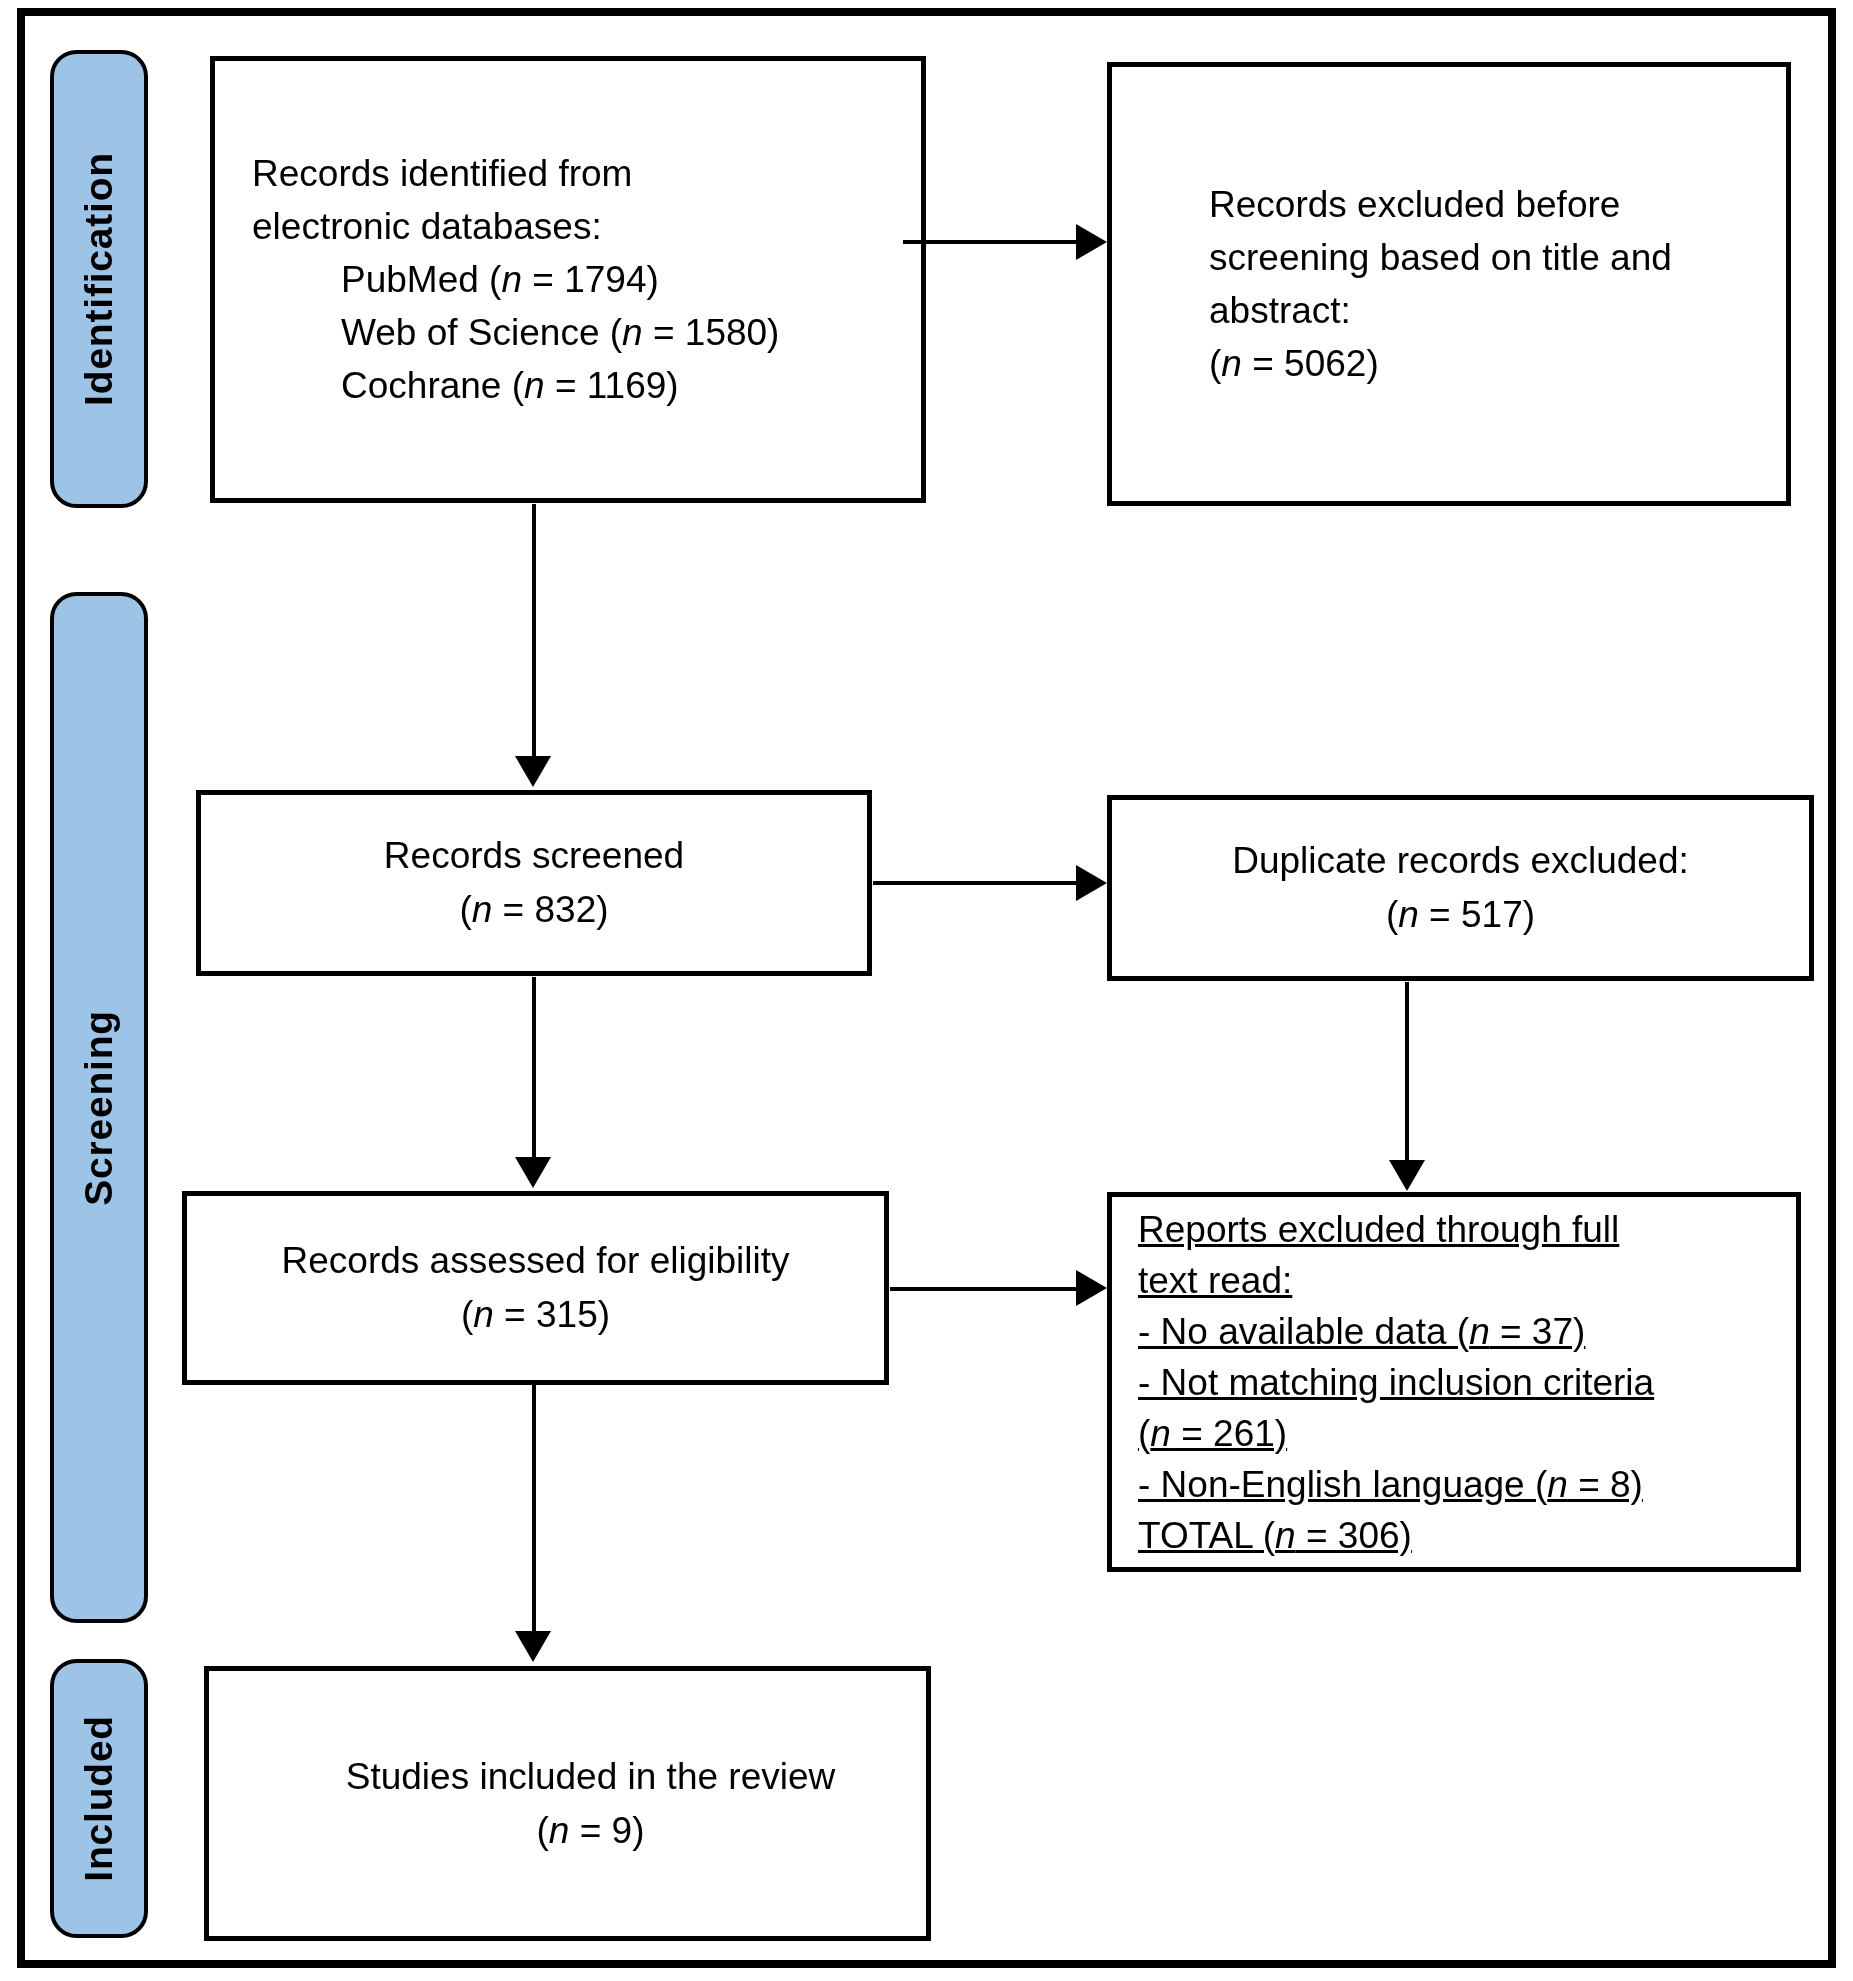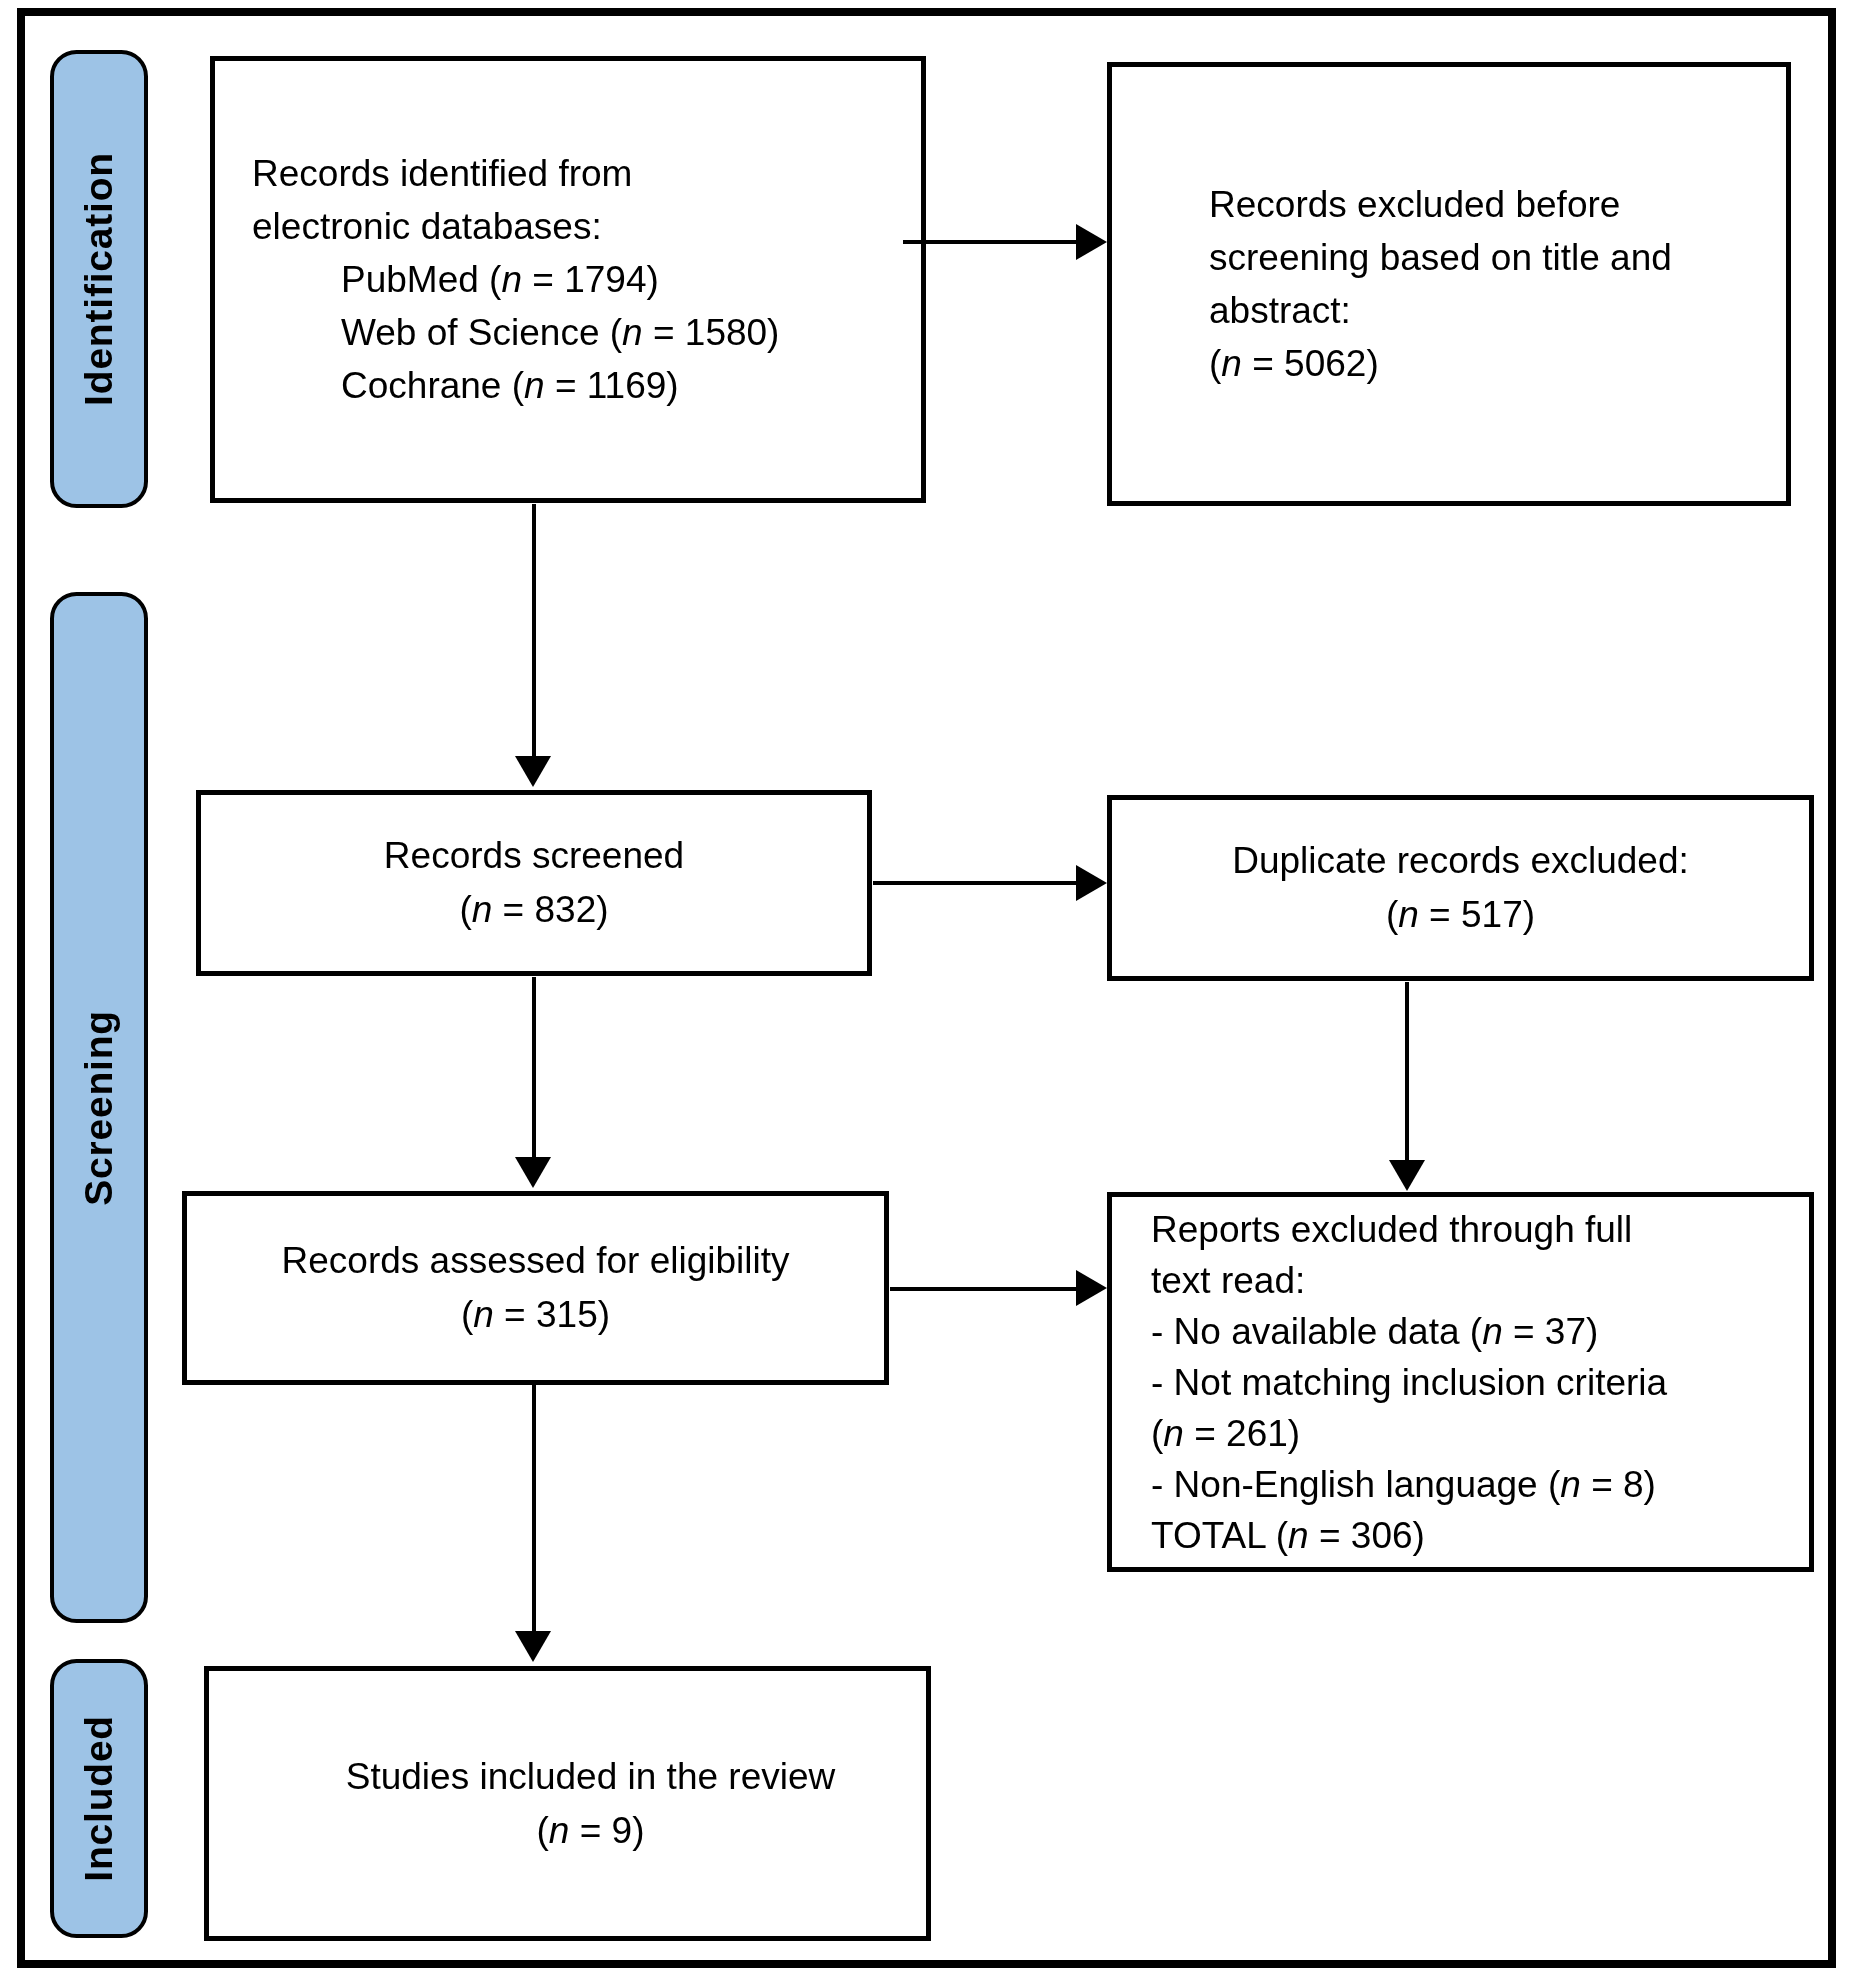--- a/index.html
+++ b/index.html
@@ -137,21 +137,21 @@
   <div class="fbox centered" style="left:1107px;top:795px;width:697px;height:176px;">
     <div>Duplicate records excluded:</div>
     <div>(<i>n</i> = 517)</div>
   </div>
 
   <div class="fbox centered" style="left:182px;top:1191px;width:697px;height:184px;">
     <div>Records assessed for eligibility</div>
     <div>(<i>n</i> = 315)</div>
   </div>
 
-  <div class="fbox leftalign" style="left:1107px;top:1192px;width:658px;height:370px;padding-left:39px;box-sizing:content-box;line-height:51px;">
+  <div class="fbox leftalign" style="left:1107px;top:1192px;width:658px;height:370px;padding-left:26px;box-sizing:content-box;line-height:51px;text-decoration:underline;">
     <div>Reports excluded through full</div>
     <div>text read:</div>
     <div>- No available data (<i>n</i> = 37)</div>
     <div>- Not matching inclusion criteria</div>
     <div>(<i>n</i> = 261)</div>
     <div>- Non-English language (<i>n</i> = 8)</div>
     <div>TOTAL (<i>n</i> = 306)</div>
   </div>
 
   <div class="fbox centered" style="left:204px;top:1666px;width:671px;height:265px;padding-left:46px;">

